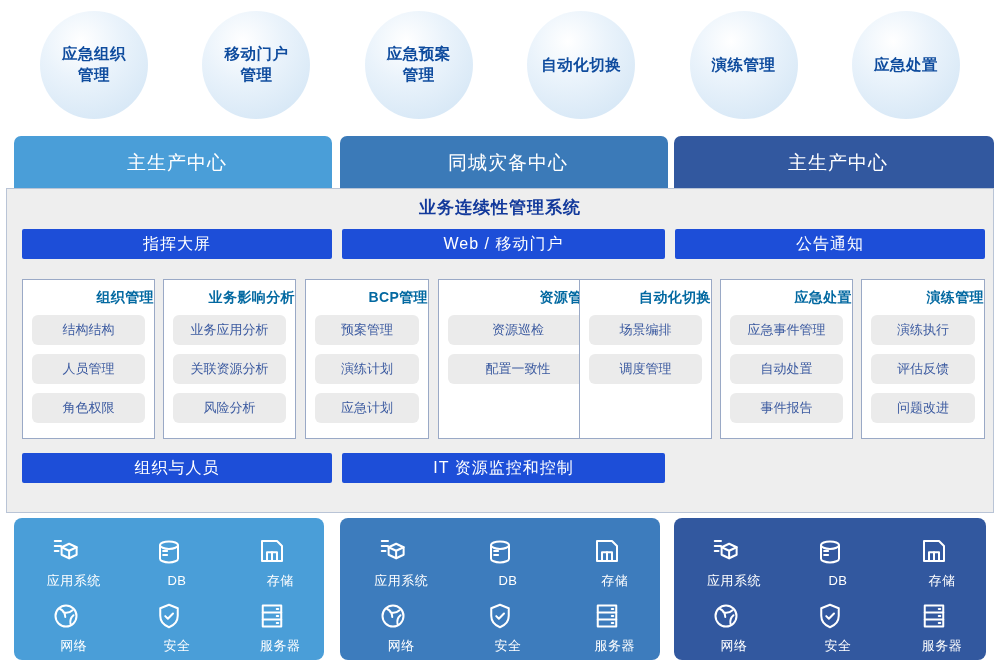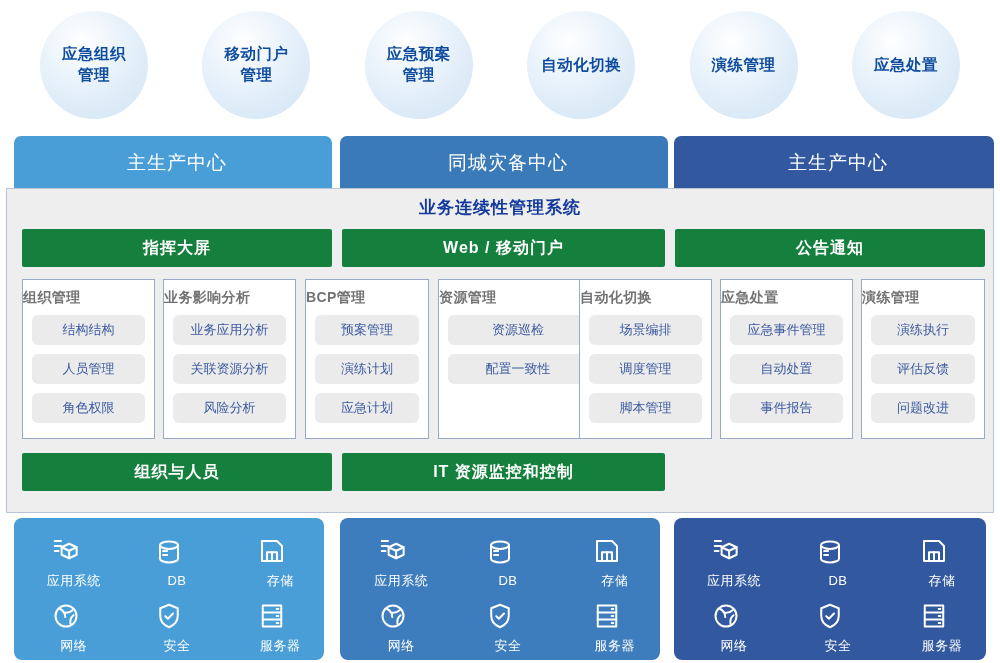--- a/index.html
+++ b/index.html
@@ -50,45 +50,45 @@
     box-sizing:border-box;
   }
   .panel-title{
     height:38px;line-height:38px;text-align:center;
     color:#12399b;font-size:17px;font-weight:bold;letter-spacing:1px;
   }
 
   
   .bar-row{position:relative;height:38px;margin:0 0 0 0;}
   .bar{
-    position:absolute;top:0;height:38px;
-    background:#15803d;color:#fff;
+    position:absolute;top:0;height:30px;
+    background:#1d4ed8;color:#fff;
     display:flex;align-items:center;justify-content:center;
-    font-size:16px;font-weight:bold;letter-spacing:1px;
+    font-size:16px;font-weight:normal;letter-spacing:1px;
     border-radius:2px;
   }
   .bar.b0{left:15px;width:310px;}
   .bar.b1{left:335px;width:323px;}
   .bar.b2{left:668px;width:310px;}
 
   .row-portal{margin-top:2px;}
   .row-bottom{margin-top:12px;}
 
   
   .cards{
     position:relative;height:162px;margin-top:12px;
   }
   .card{
     position:absolute;top:0;height:160px;
     background:#ffffff;border:1px solid #9aa9c6;
     box-sizing:border-box;
     padding-top:9px;
   }
   .card-title{
-    text-align:left;color:#737373;
+    text-align:right;color:#0369a1;
     font-size:14px;font-weight:bold;letter-spacing:.4px;
     margin-bottom:8px;
   }
   .card-item{
     margin:0 9px 9px 9px;height:30px;line-height:30px;
     background:#ebebeb;color:#3b5aa0;
     text-align:center;font-size:13px;border-radius:6px;
   }
 
   .card.k0{left:15px;width:133px;}
@@ -202,21 +202,20 @@
     <div class="card k3">
       <div class="card-title">资源管理</div>
       <div class="card-item">资源巡检</div>
       <div class="card-item">配置一致性</div>
     </div>
 
     <div class="card k4">
       <div class="card-title">自动化切换</div>
       <div class="card-item">场景编排</div>
       <div class="card-item">调度管理</div>
-      <div class="card-item">脚本管理</div>
     </div>
 
     <div class="card k5">
       <div class="card-title">应急处置</div>
       <div class="card-item">应急事件管理</div>
       <div class="card-item">自动处置</div>
       <div class="card-item">事件报告</div>
     </div>
 
     <div class="card k6">

